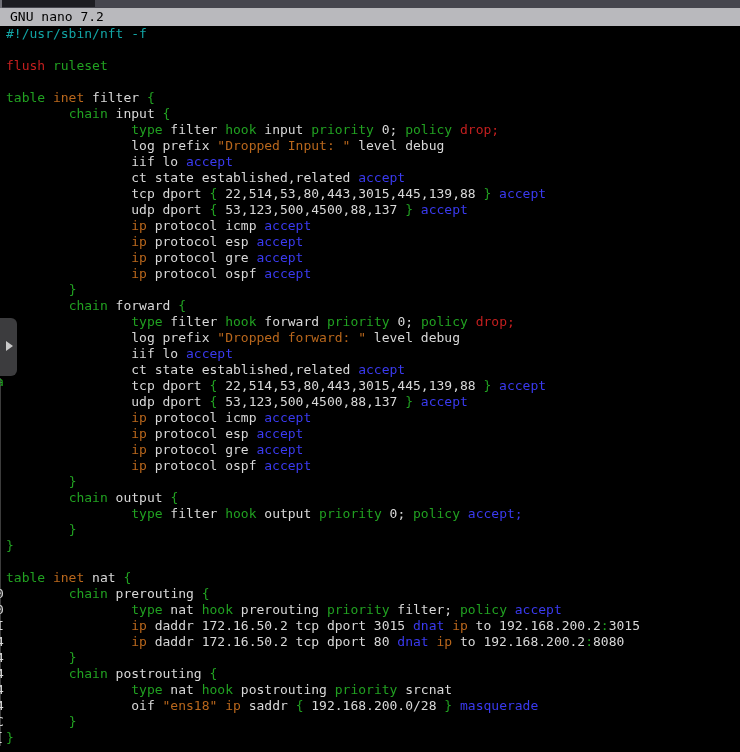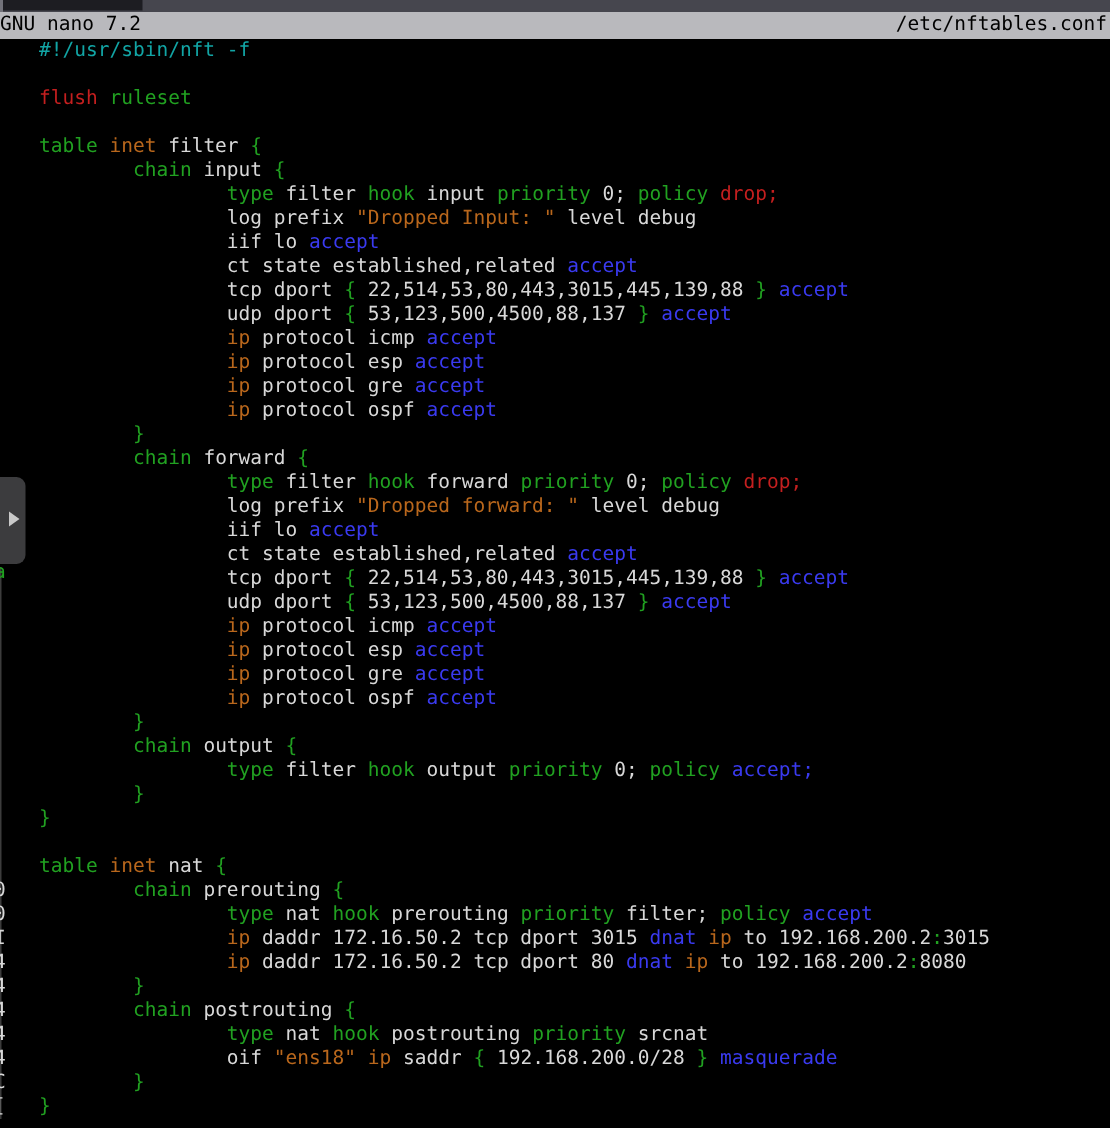--- a/index.html
+++ b/index.html
@@ -5,26 +5,26 @@
   html,body{margin:0;padding:0;background:#000;overflow:hidden;}
   body{width:740px;height:752px;position:relative;
        font-family:"DejaVu Sans Mono","Liberation Mono",monospace;}
   
   .top-strip{position:absolute;top:0;left:0;width:740px;height:8px;background:var(--topstrip_gray);}
   .top-strip .dark-seg{position:absolute;top:0;left:2px;width:93px;height:7px;background:var(--topstrip_dark);}
   .top-strip .edge-seg{position:absolute;top:0;left:0;width:2px;height:8px;background:#72727a;}
   
   .titlebar{position:absolute;top:8px;left:0;width:740px;height:18px;background:var(--titlebar_bg);
             color:var(--titlebar_fg);font-size:13px;line-height:18px;display:flex;justify-content:space-between;}
-  .titlebar .app{padding-left:0;}
+  .titlebar .app{padding-left:10px;}
   .titlebar .file{padding-right:2px;}
   
   .editor{position:absolute;top:26px;left:0;width:740px;height:720px;white-space:pre;
           font-size:13px;line-height:16px;}
-  .line{height:16px;padding-left:6px;margin-left:20px;}
+  .line{height:16px;padding-left:6px;}
   .c-w{color:var(--col_w);} .c-g{color:var(--col_g);} .c-o{color:var(--col_o);}
   .c-r{color:var(--col_r);} .c-b{color:var(--col_b);text-align:center;} .c-c{color:var(--col_c);}
   
   .handle{position:absolute;top:318px;left:0;width:17px;height:58px;background:var(--handle_bg);
           border-radius:0 6px 6px 0;cursor:pointer;}
   .handle .arrow{position:absolute;left:6px;top:23px;width:0;height:0;
           border-top:5px solid transparent;border-bottom:5px solid transparent;
           border-left:7px solid #c9c9c9;}
   
   .edge-frag{position:absolute;left:-4px;font-size:13px;line-height:16px;}
@@ -33,21 +33,20 @@
 </head>
 <body>
 
 <div class="top-strip">
   <div class="edge-seg"></div>
   <div class="dark-seg"></div>
 </div>
 
 <div class="titlebar">
   <span class="app">GNU nano 7.2</span>
-  <span class="file">/etc/nftables.conf</span>
 </div>
 
 <div class="editor" id="editor"><div class="line"><span class="c-c">#!/usr/sbin/nft -f</span></div><div class="line"></div><div class="line"><span class="c-r">flush</span><span class="c-w"> </span><span class="c-g">ruleset</span></div><div class="line"></div><div class="line"><span class="c-g">table</span><span class="c-w"> </span><span class="c-o">inet</span><span class="c-w"> filter </span><span class="c-g">{</span></div><div class="line"><span class="c-w">        </span><span class="c-g">chain</span><span class="c-w"> input </span><span class="c-g">{</span></div><div class="line"><span class="c-w">                </span><span class="c-g">type</span><span class="c-w"> filter </span><span class="c-g">hook</span><span class="c-w"> input </span><span class="c-g">priority</span><span class="c-w"> 0; </span><span class="c-g">policy</span><span class="c-w"> </span><span class="c-r">drop;</span></div><div class="line"><span class="c-w">                log prefix </span><span class="c-o">"Dropped Input: "</span><span class="c-w"> level debug</span></div><div class="line"><span class="c-w">                iif lo </span><span class="c-b">accept</span></div><div class="line"><span class="c-w">                ct state established,related </span><span class="c-b">accept</span></div><div class="line"><span class="c-w">                tcp dport </span><span class="c-g">{</span><span class="c-w"> 22,514,53,80,443,3015,445,139,88 </span><span class="c-g">}</span><span class="c-w"> </span><span class="c-b">accept</span></div><div class="line"><span class="c-w">                udp dport </span><span class="c-g">{</span><span class="c-w"> 53,123,500,4500,88,137 </span><span class="c-g">}</span><span class="c-w"> </span><span class="c-b">accept</span></div><div class="line"><span class="c-w">                </span><span class="c-o">ip</span><span class="c-w"> protocol icmp </span><span class="c-b">accept</span></div><div class="line"><span class="c-w">                </span><span class="c-o">ip</span><span class="c-w"> protocol esp </span><span class="c-b">accept</span></div><div class="line"><span class="c-w">                </span><span class="c-o">ip</span><span class="c-w"> protocol gre </span><span class="c-b">accept</span></div><div class="line"><span class="c-w">                </span><span class="c-o">ip</span><span class="c-w"> protocol ospf </span><span class="c-b">accept</span></div><div class="line"><span class="c-w">        </span><span class="c-g">}</span></div><div class="line"><span class="c-w">        </span><span class="c-g">chain</span><span class="c-w"> forward </span><span class="c-g">{</span></div><div class="line"><span class="c-w">                </span><span class="c-g">type</span><span class="c-w"> filter </span><span class="c-g">hook</span><span class="c-w"> forward </span><span class="c-g">priority</span><span class="c-w"> 0; </span><span class="c-g">policy</span><span class="c-w"> </span><span class="c-r">drop;</span></div><div class="line"><span class="c-w">                log prefix </span><span class="c-o">"Dropped forward: "</span><span class="c-w"> level debug</span></div><div class="line"><span class="c-w">                iif lo </span><span class="c-b">accept</span></div><div class="line"><span class="c-w">                ct state established,related </span><span class="c-b">accept</span></div><div class="line"><span class="c-w">                tcp dport </span><span class="c-g">{</span><span class="c-w"> 22,514,53,80,443,3015,445,139,88 </span><span class="c-g">}</span><span class="c-w"> </span><span class="c-b">accept</span></div><div class="line"><span class="c-w">                udp dport </span><span class="c-g">{</span><span class="c-w"> 53,123,500,4500,88,137 </span><span class="c-g">}</span><span class="c-w"> </span><span class="c-b">accept</span></div><div class="line"><span class="c-w">                </span><span class="c-o">ip</span><span class="c-w"> protocol icmp </span><span class="c-b">accept</span></div><div class="line"><span class="c-w">                </span><span class="c-o">ip</span><span class="c-w"> protocol esp </span><span class="c-b">accept</span></div><div class="line"><span class="c-w">                </span><span class="c-o">ip</span><span class="c-w"> protocol gre </span><span class="c-b">accept</span></div><div class="line"><span class="c-w">                </span><span class="c-o">ip</span><span class="c-w"> protocol ospf </span><span class="c-b">accept</span></div><div class="line"><span class="c-w">        </span><span class="c-g">}</span></div><div class="line"><span class="c-w">        </span><span class="c-g">chain</span><span class="c-w"> output </span><span class="c-g">{</span></div><div class="line"><span class="c-w">                </span><span class="c-g">type</span><span class="c-w"> filter </span><span class="c-g">hook</span><span class="c-w"> output </span><span class="c-g">priority</span><span class="c-w"> 0; </span><span class="c-g">policy</span><span class="c-w"> </span><span class="c-b">accept;</span></div><div class="line"><span class="c-w">        </span><span class="c-g">}</span></div><div class="line"><span class="c-g">}</span></div><div class="line"></div><div class="line"><span class="c-g">table</span><span class="c-w"> </span><span class="c-o">inet</span><span class="c-w"> nat </span><span class="c-g">{</span></div><div class="line"><span class="c-w">        </span><span class="c-g">chain</span><span class="c-w"> prerouting </span><span class="c-g">{</span></div><div class="line"><span class="c-w">                </span><span class="c-g">type</span><span class="c-w"> nat </span><span class="c-g">hook</span><span class="c-w"> prerouting </span><span class="c-g">priority</span><span class="c-w"> filter; </span><span class="c-g">policy</span><span class="c-w"> </span><span class="c-b">accept</span></div><div class="line"><span class="c-w">                </span><span class="c-o">ip</span><span class="c-w"> daddr 172.16.50.2 tcp dport 3015 </span><span class="c-b">dnat</span><span class="c-w"> </span><span class="c-o">ip</span><span class="c-w"> to 192.168.200.2</span><span class="c-g">:</span><span class="c-w">3015</span></div><div class="line"><span class="c-w">                </span><span class="c-o">ip</span><span class="c-w"> daddr 172.16.50.2 tcp dport 80 </span><span class="c-b">dnat</span><span class="c-w"> </span><span class="c-o">ip</span><span class="c-w"> to 192.168.200.2</span><span class="c-g">:</span><span class="c-w">8080</span></div><div class="line"><span class="c-w">        </span><span class="c-g">}</span></div><div class="line"><span class="c-w">        </span><span class="c-g">chain</span><span class="c-w"> postrouting </span><span class="c-g">{</span></div><div class="line"><span class="c-w">                </span><span class="c-g">type</span><span class="c-w"> nat </span><span class="c-g">hook</span><span class="c-w"> postrouting </span><span class="c-g">priority</span><span class="c-w"> srcnat</span></div><div class="line"><span class="c-w">                oif </span><span class="c-o">"ens18"</span><span class="c-w"> </span><span class="c-o">ip</span><span class="c-w"> saddr </span><span class="c-g">{</span><span class="c-w"> 192.168.200.0/28 </span><span class="c-g">}</span><span class="c-w"> </span><span class="c-b">masquerade</span></div><div class="line"><span class="c-w">        </span><span class="c-g">}</span></div><div class="line"><span class="c-g">}</span></div></div>
 
 <div class="edge-line"></div>
 <div id="frags">
     <span class="edge-frag c-g" style="top: 374px;">a</span>
     <span class="edge-frag c-w" style="top: 586px;">0</span>
     <span class="edge-frag c-w" style="top: 602px;">0</span>
     <span class="edge-frag c-w" style="top: 618px;">I</span>

